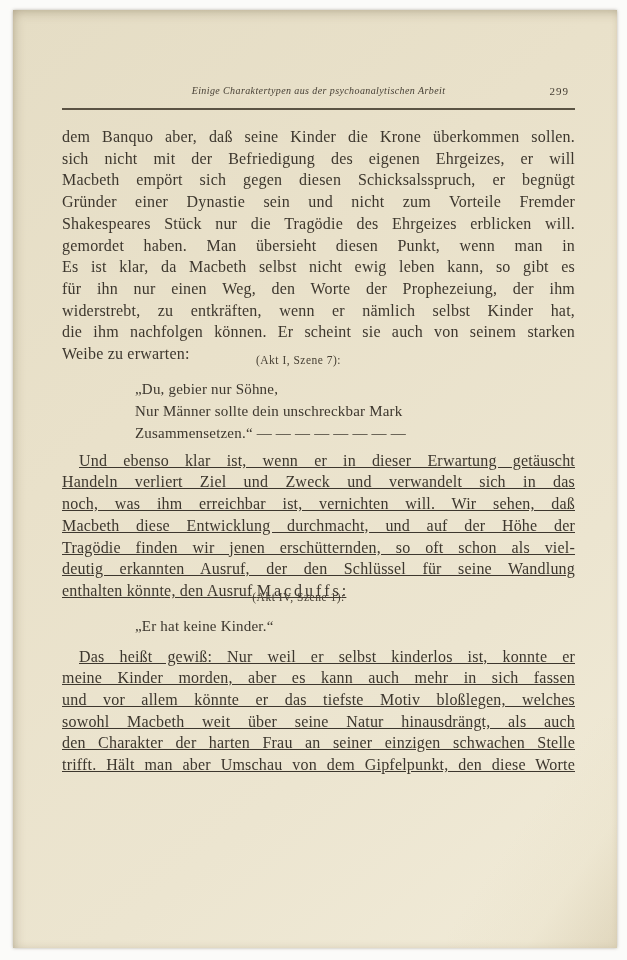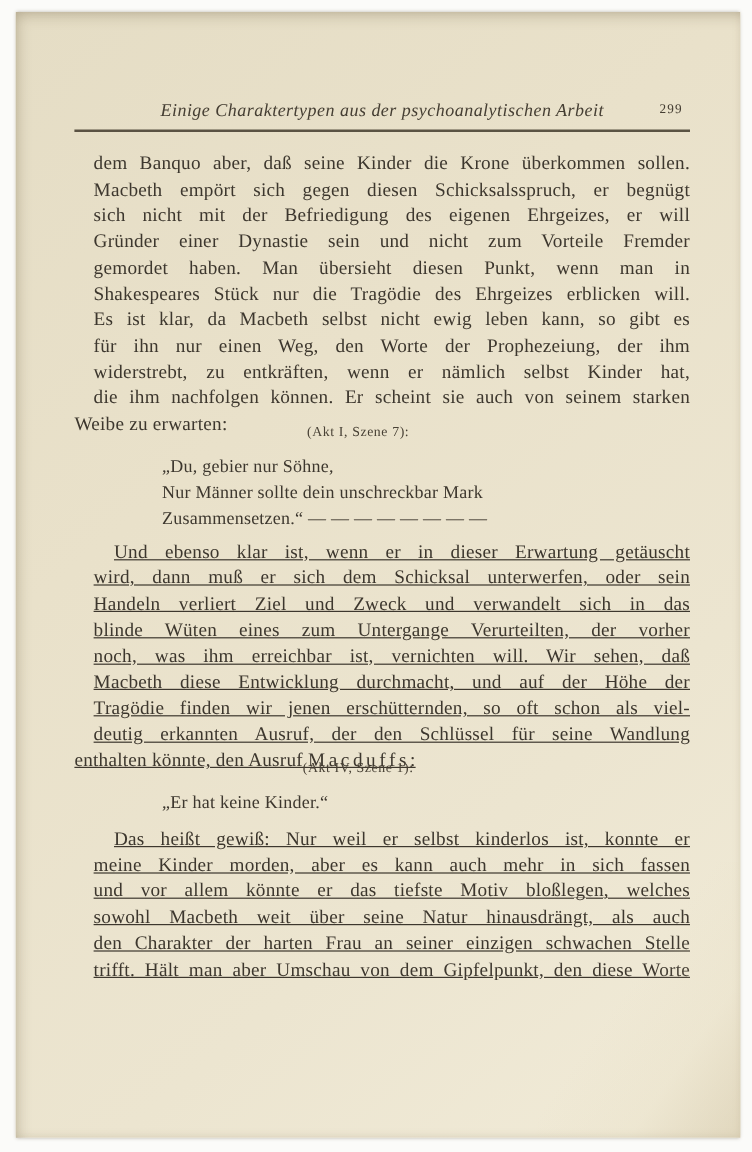--- a/index.html
+++ b/index.html
@@ -28,34 +28,34 @@
     content: ''; position: absolute; right: 0; bottom: 0;
     width: 170px; height: 230px; pointer-events: none;
     background: linear-gradient(305deg, rgba(200,185,150,0.40) 0%, rgba(225,215,185,0.18) 28%, rgba(0,0,0,0) 55%);
   }
 
   .col { margin-left: 49px; width: 513px; position: relative; }
 
   .header { position: relative; height: 20px; color: #453e33; }
   .running-title {
     display: block; text-align: center;
-    font-style: italic; font-size: 15px; letter-spacing: 0.4px;
+    font-style: italic; font-size: 10px; letter-spacing: 0.4px;
   }
   .page-number {
     position: absolute; right: 6px; top: 0;
     font-size: 11px; letter-spacing: 1px;
   }
   .header-rule {
     margin-top: 3px; border-bottom: 2px solid rgba(65,57,44,0.85);
   }
 
   .body-text { margin-top: 16px; color: #3d372e; font-size: 16px; letter-spacing: 0.2px; }
 
   .paragraph { line-height: 21.7px; }
-  .paragraph .line.just { text-align: justify; text-align-last: justify; margin-left: 16px; }
+  .paragraph .line.just { text-align: justify; text-align-last: justify; }
   .paragraph .line.indent { text-indent: 17px; }
 
   .stage {
     margin-top: -11px; line-height: 13px;
     font-size: 11.5px; color: #484135;
     text-align: center; padding-right: 40px; letter-spacing: 0.5px;
   }
 
   .verse { margin-top: 11px; line-height: 22px; padding-left: 73px; font-size: 15px; }
 
@@ -75,42 +75,40 @@
 
       <div class="header">
         <span class="running-title">Einige Charaktertypen aus der psychoanalytischen Arbeit</span>
         <span class="page-number">299</span>
       </div>
       <div class="header-rule"></div>
 
       <div class="body-text" id="content-root">
           <div class="paragraph">
             <div class="line just">dem Banquo aber, daß seine Kinder die Krone überkommen sollen.</div>
+            <div class="line just">sich nicht mit der Befriedigung des eigenen Ehrgeizes, er will</div>
             <div class="line just">Macbeth empört sich gegen diesen Schicksalsspruch, er begnügt</div>
-            <div class="line just">sich nicht mit der Befriedigung des eigenen Ehrgeizes, er will</div>
             <div class="line just">Gründer einer Dynastie sein und nicht zum Vorteile Fremder</div>
+            <div class="line just">Shakespeares Stück nur die Tragödie des Ehrgeizes erblicken will.</div>
             <div class="line just">gemordet haben. Man übersieht diesen Punkt, wenn man in</div>
-            <div class="line just">Shakespeares Stück nur die Tragödie des Ehrgeizes erblicken will.</div>
             <div class="line just">Es ist klar, da Macbeth selbst nicht ewig leben kann, so gibt es</div>
             <div class="line just">für ihn nur einen Weg, den Worte der Prophezeiung, der ihm</div>
             <div class="line just">widerstrebt, zu entkräften, wenn er nämlich selbst Kinder hat,</div>
             <div class="line just">die ihm nachfolgen können. Er scheint sie auch von seinem starken</div>
             <div class="line">Weibe zu erwarten:</div>
           </div>
           <div class="stage">(Akt I, Szene 7):</div>
           <div class="verse">
             <div class="line">„Du, gebier nur Söhne,</div>
             <div class="line">Nur Männer sollte dein unschreckbar Mark</div>
             <div class="line">Zusammensetzen.“ — — — — — — — —</div>
           </div>
           <div class="paragraph">
             <div class="line just indent">Und ebenso klar ist, wenn er in dieser Erwartung getäuscht</div>
-            <div class="line just">wird, dann muß er sich dem Schicksal unterwerfen, oder sein</div>
             <div class="line just">Handeln verliert Ziel und Zweck und verwandelt sich in das</div>
-            <div class="line just">blinde Wüten eines zum Untergange Verurteilten, der vorher</div>
             <div class="line just">noch, was ihm erreichbar ist, vernichten will. Wir sehen, daß</div>
             <div class="line just">Macbeth diese Entwicklung durchmacht, und auf der Höhe der</div>
             <div class="line just">Tragödie finden wir jenen erschütternden, so oft schon als viel-</div>
             <div class="line just">deutig erkannten Ausruf, der den Schlüssel für seine Wandlung</div>
             <div class="line">enthalten könnte, den Ausruf <span class="gesperrt">Macduffs</span>:</div>
           </div>
           <div class="stage">(Akt IV, Szene 1):</div>
           <div class="verse">
             <div class="line">„Er hat keine Kinder.“</div>
           </div>

